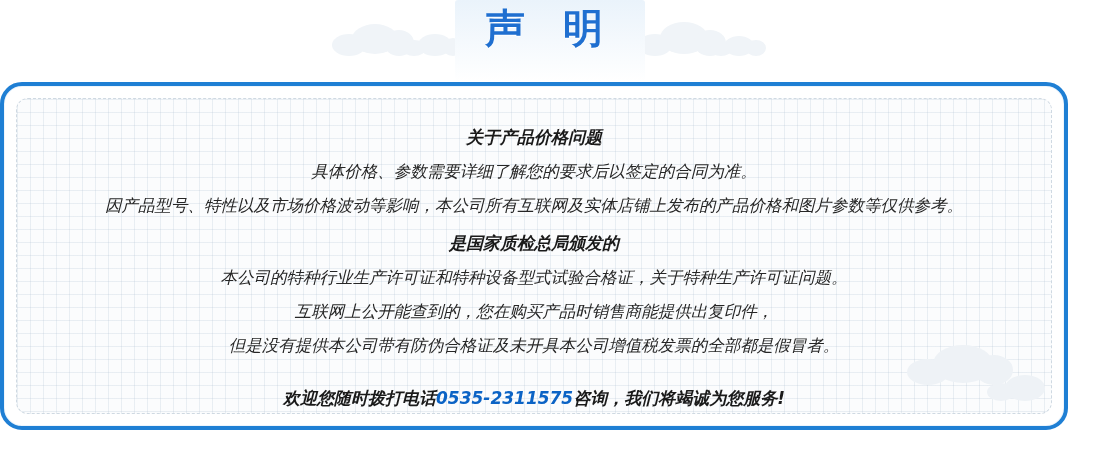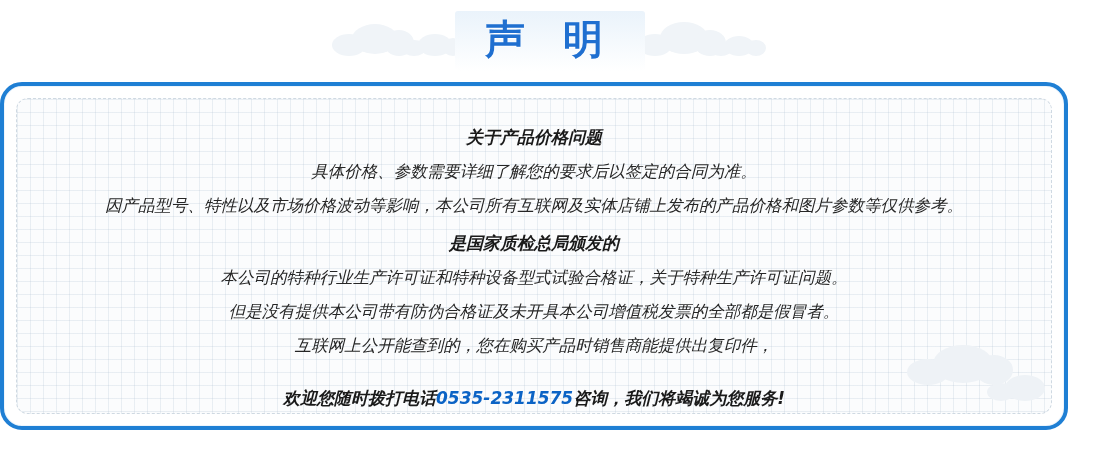--- a/index.html
+++ b/index.html
@@ -28,21 +28,20 @@
     width: 1100px;
   }
 
   .title-wrap {
     position: absolute;
     left: 0;
     top: 0;
     width: 1100px;
     height: 82px;
     display: flex;
-    align-items: center;
     justify-content: center;
   }
 
   .title-plate {
     position: relative;
     z-index: 3;
     padding: 2px 30px 6px 30px;
     background: linear-gradient(180deg, #eaf3fb 0%, #ffffff 100%);
     border-radius: 3px;
   }
@@ -204,22 +203,22 @@
       <div class="panel-cloud pc-2"></div>
 
       <div class="content">
 
         <div class="sec-head">关于产品价格问题</div>
         <p class="para">具体价格、参数需要详细了解您的要求后以签定的合同为准。</p>
         <p class="para">因产品型号、特性以及市场价格波动等影响，本公司所有互联网及实体店铺上发布的产品价格和图片参数等仅供参考。</p>
 
         <div class="sec-head">是国家质检总局颁发的</div>
         <p class="para">本公司的特种行业生产许可证和特种设备型式试验合格证，关于特种生产许可证问题。</p>
+        <p class="para">互联网上公开能查到的，您在购买产品时销售商能提供出复印件，</p>
         <p class="para">但是没有提供本公司带有防伪合格证及未开具本公司增值税发票的全部都是假冒者。</p>
-        <p class="para">互联网上公开能查到的，您在购买产品时销售商能提供出复印件，</p>
 
         <div class="footer-line">
           <span>欢迎您随时拨打电话</span><span class="phone">0535-2311575</span><span>咨询，我们将竭诚为您服务!</span>
         </div>
 
       </div>
     </div>
   </div>
 
 </div>

